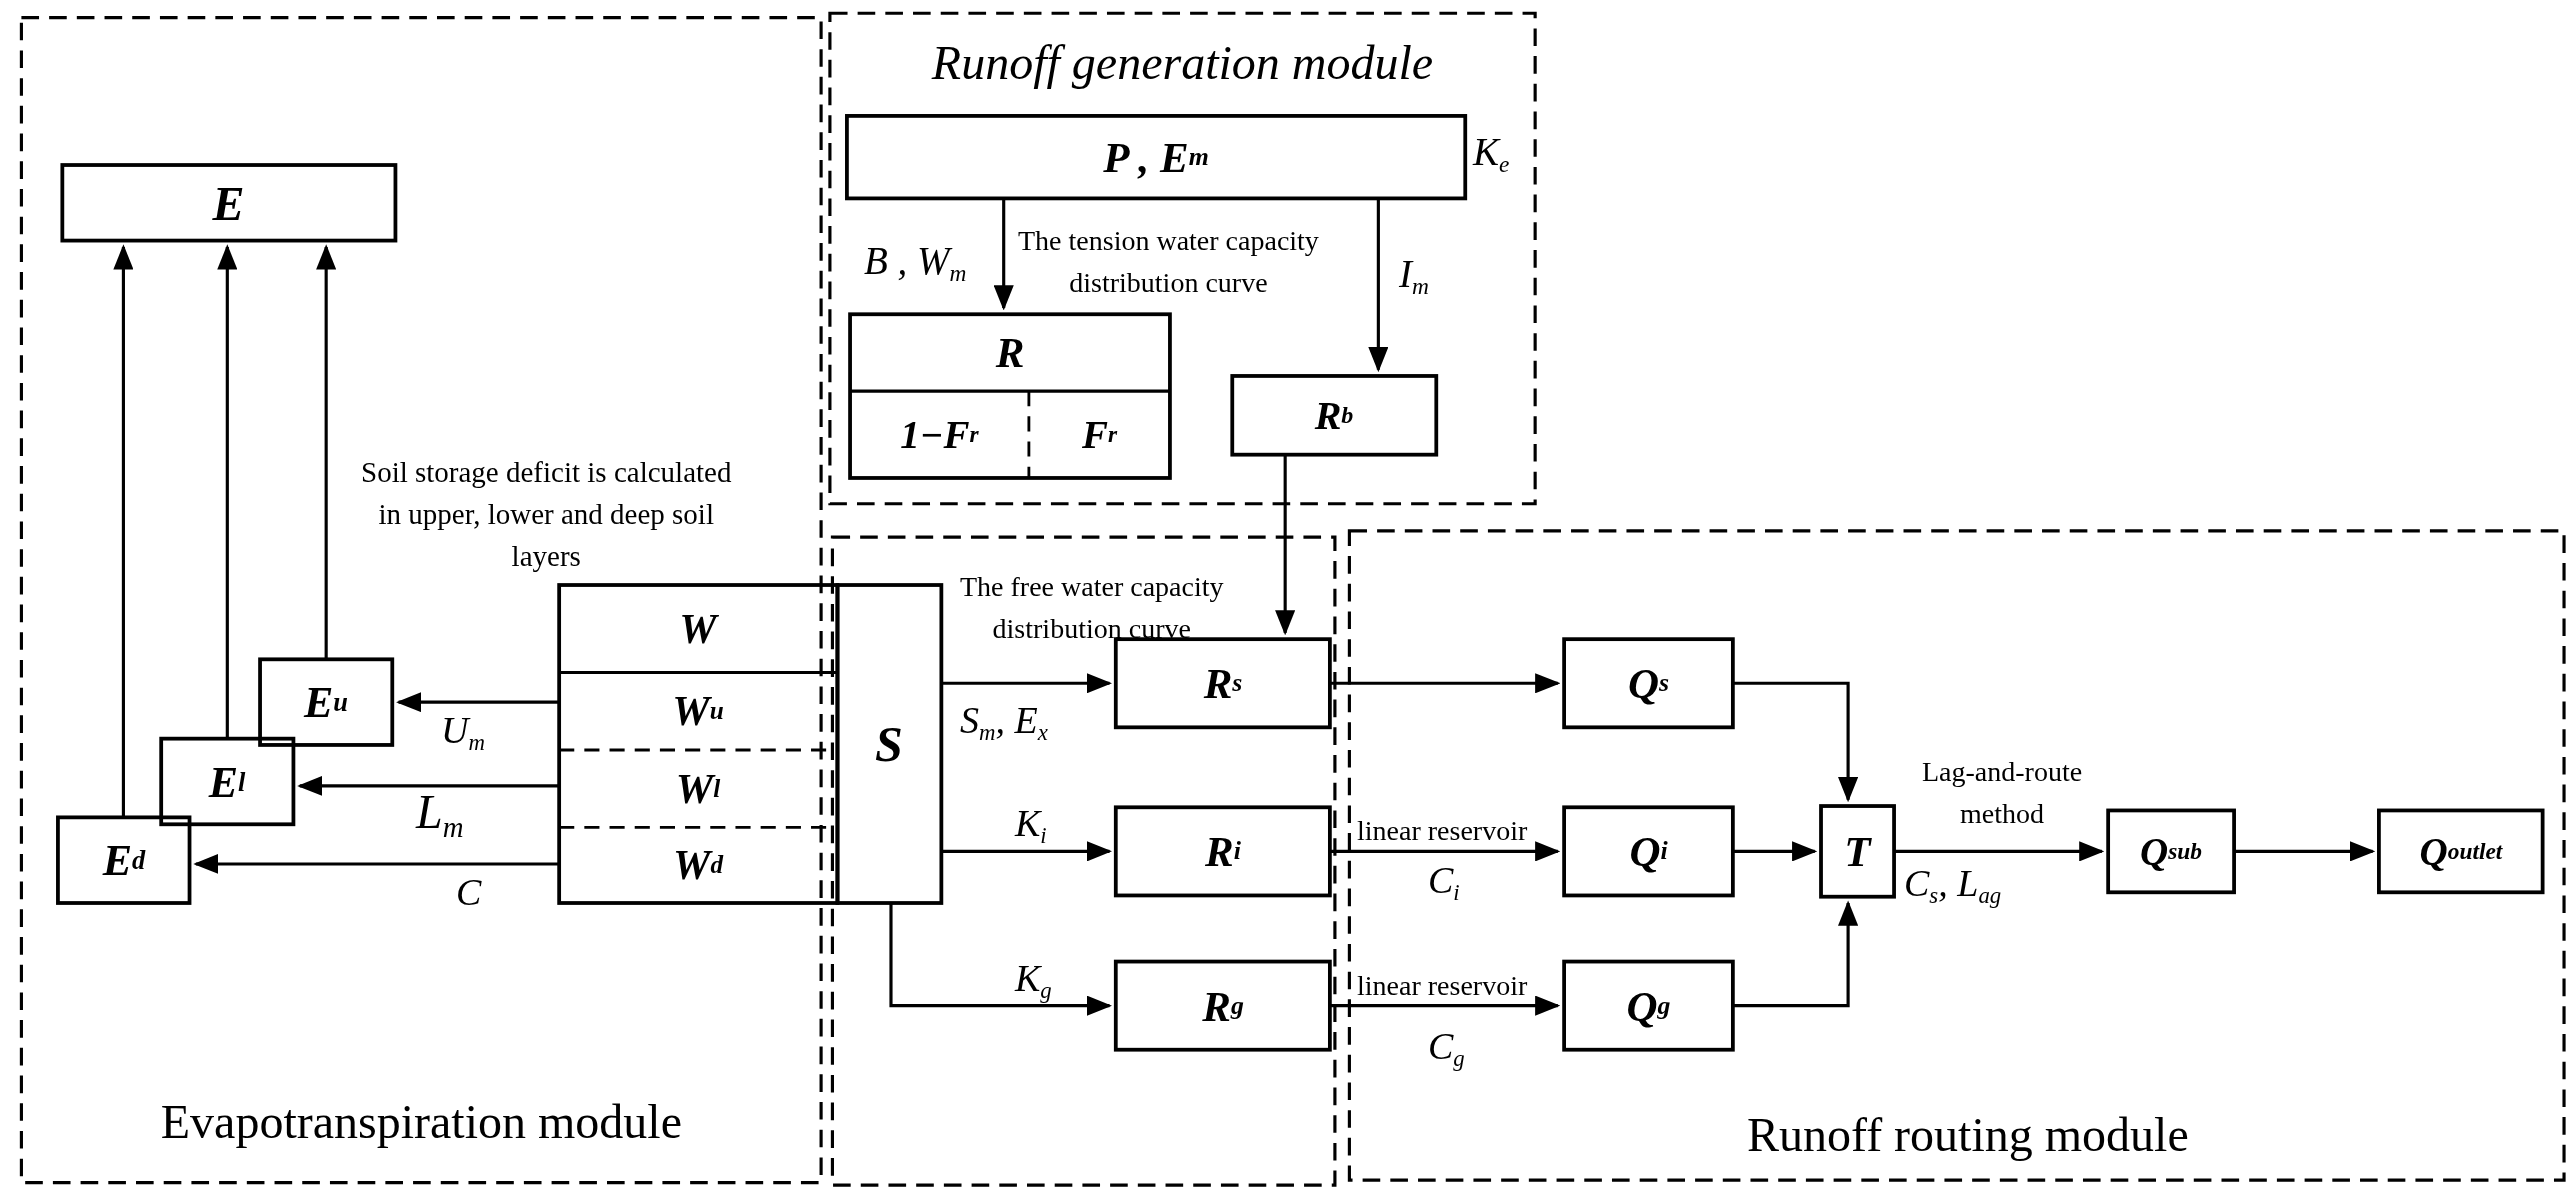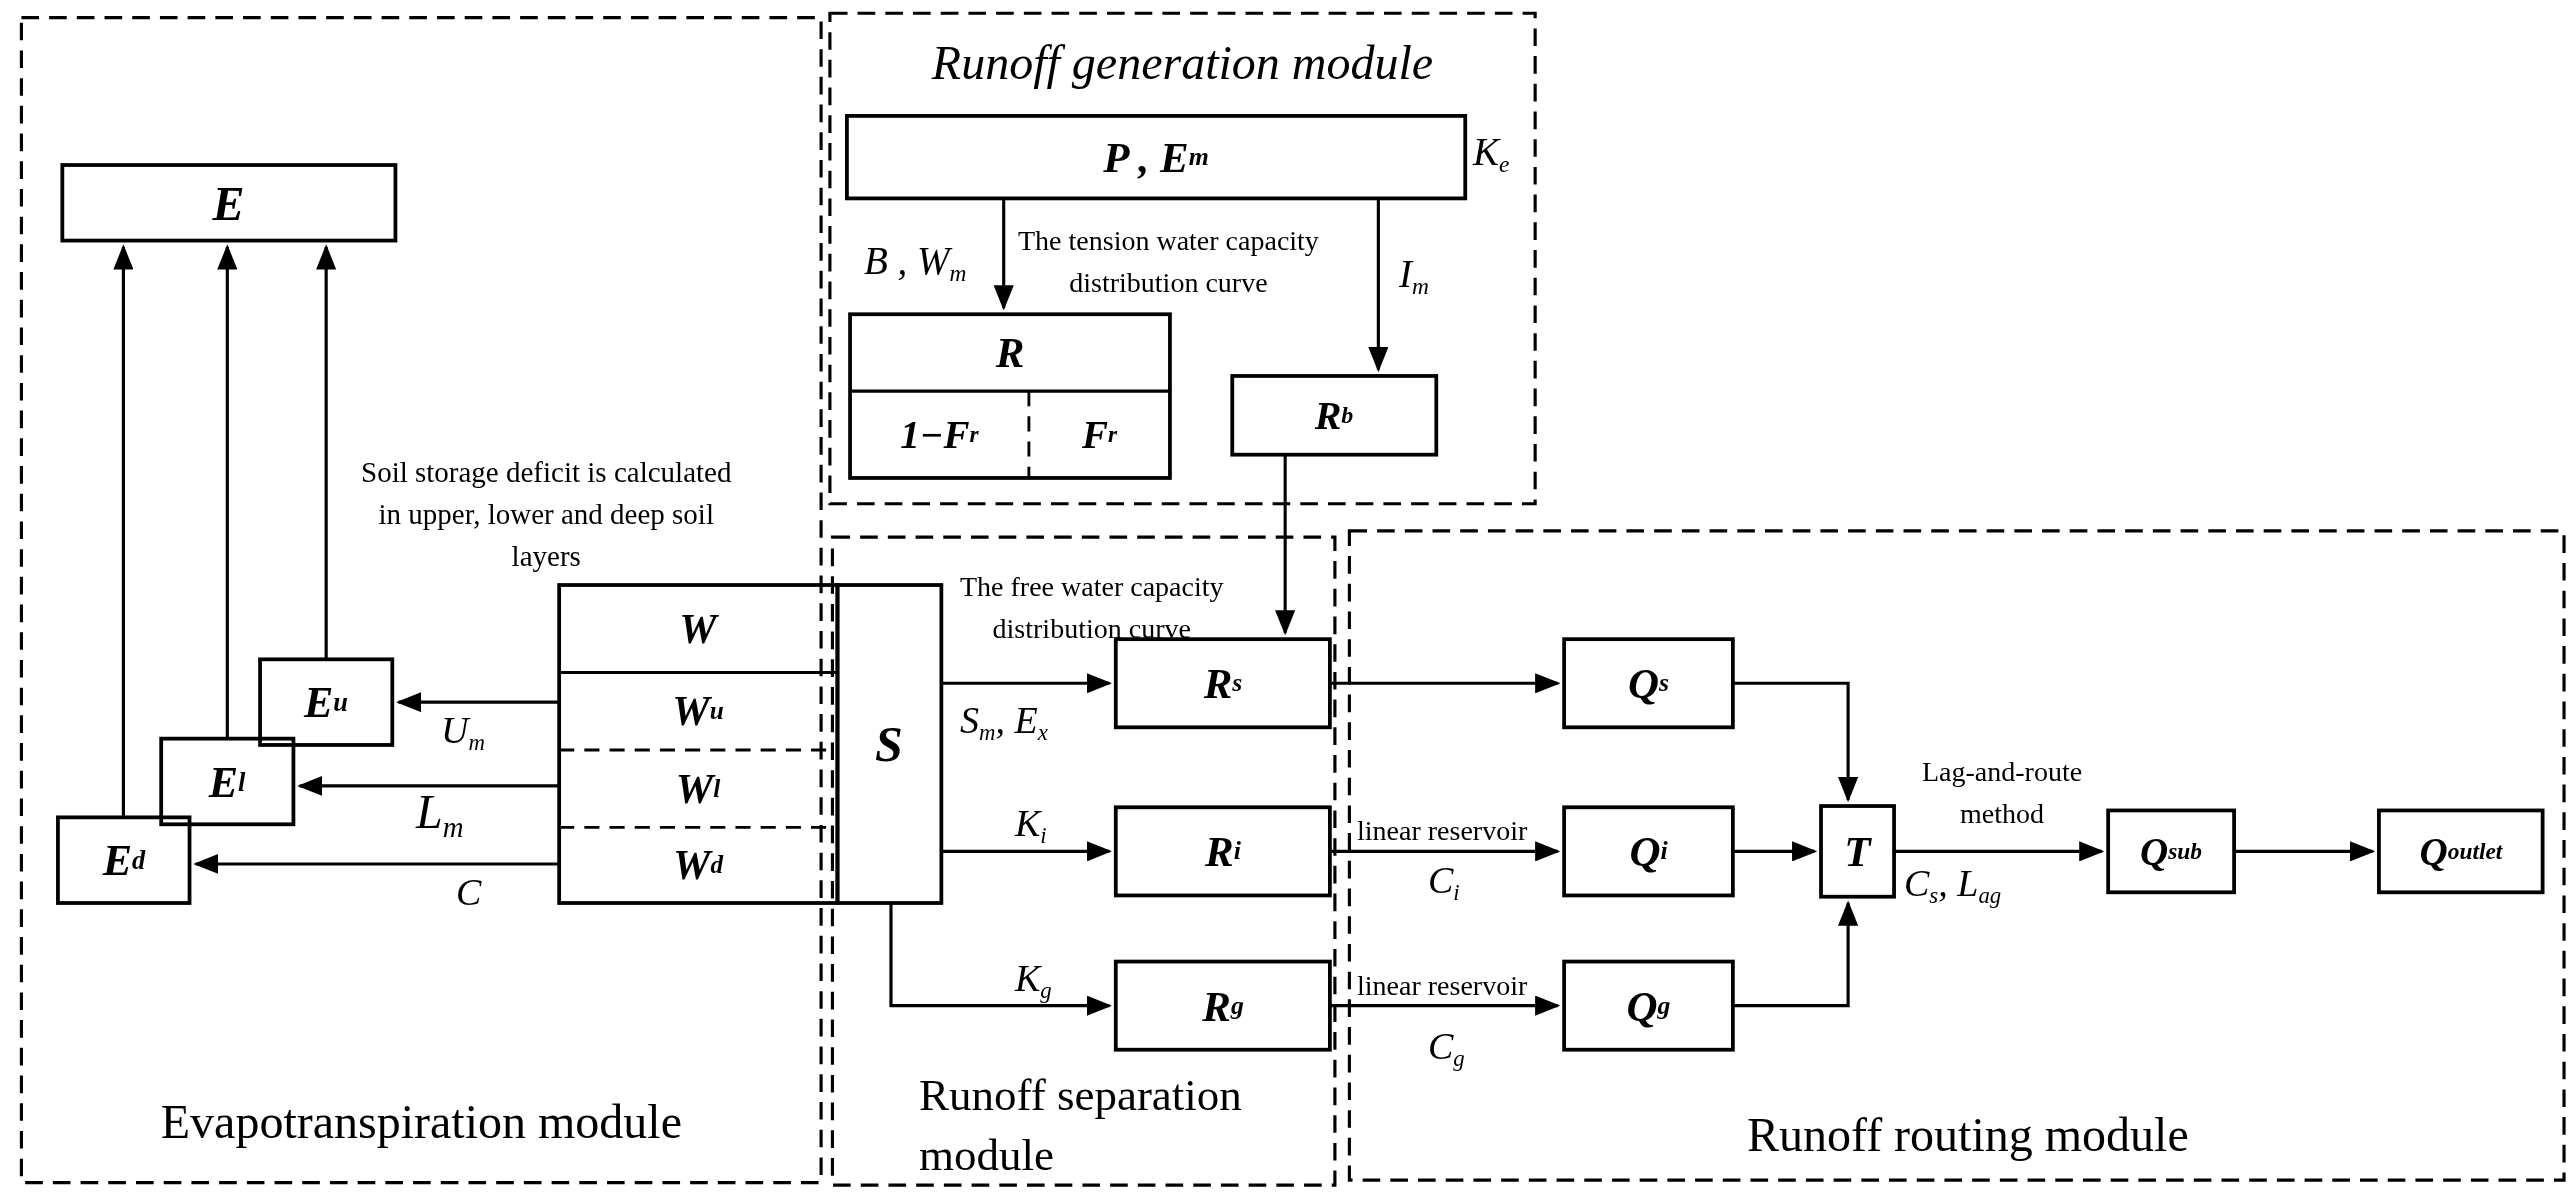--- a/index.html
+++ b/index.html
@@ -263,20 +263,16 @@
   <div class="note" style="left:1357px;top:965px;">
     <span class="ln">linear reservoir</span>
   </div>
   <div class="note" style="left:1922px;top:751px;">
     <span class="ln">Lag-and-route</span>
     <span class="ln">method</span>
   </div>
 
   <div class="mtitle centered" style="left:830px;top:35px;width:705px;font-style:italic;">Runoff generation module</div>
   <div class="mtitle centered" style="left:21.4px;top:1094px;width:800px;">Evapotranspiration module</div>
-  <div class="mtitle" style="left:919px;top:1065px;font-size:45px;">
-    <span style="display:block;line-height:60px;">Runoff separation</span>
-    <span style="display:block;line-height:60px;">module</span>
-  </div>
   <div class="mtitle" style="left:1747px;top:1107px;">Runoff routing module</div>
 
 </div>
 
 
 </body></html>

